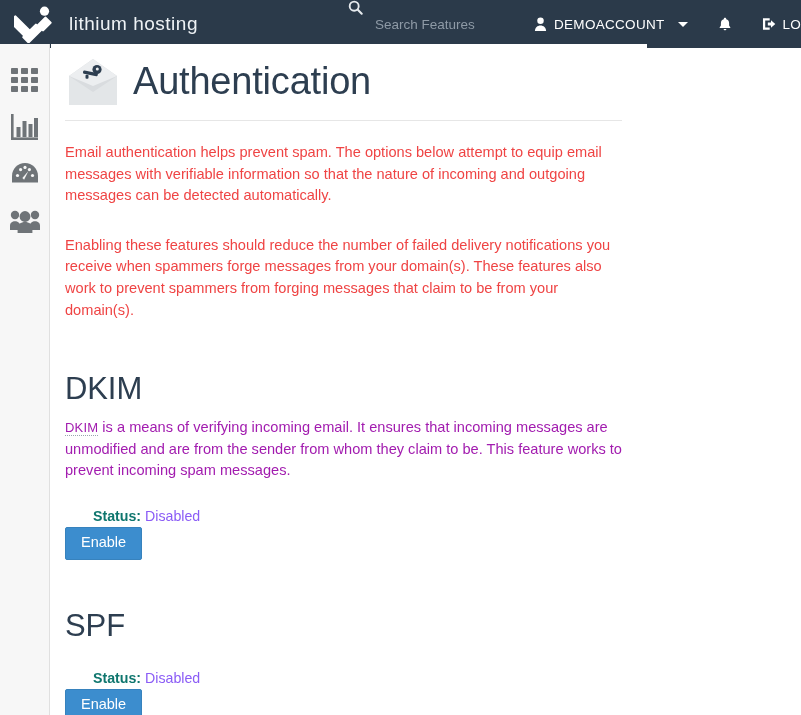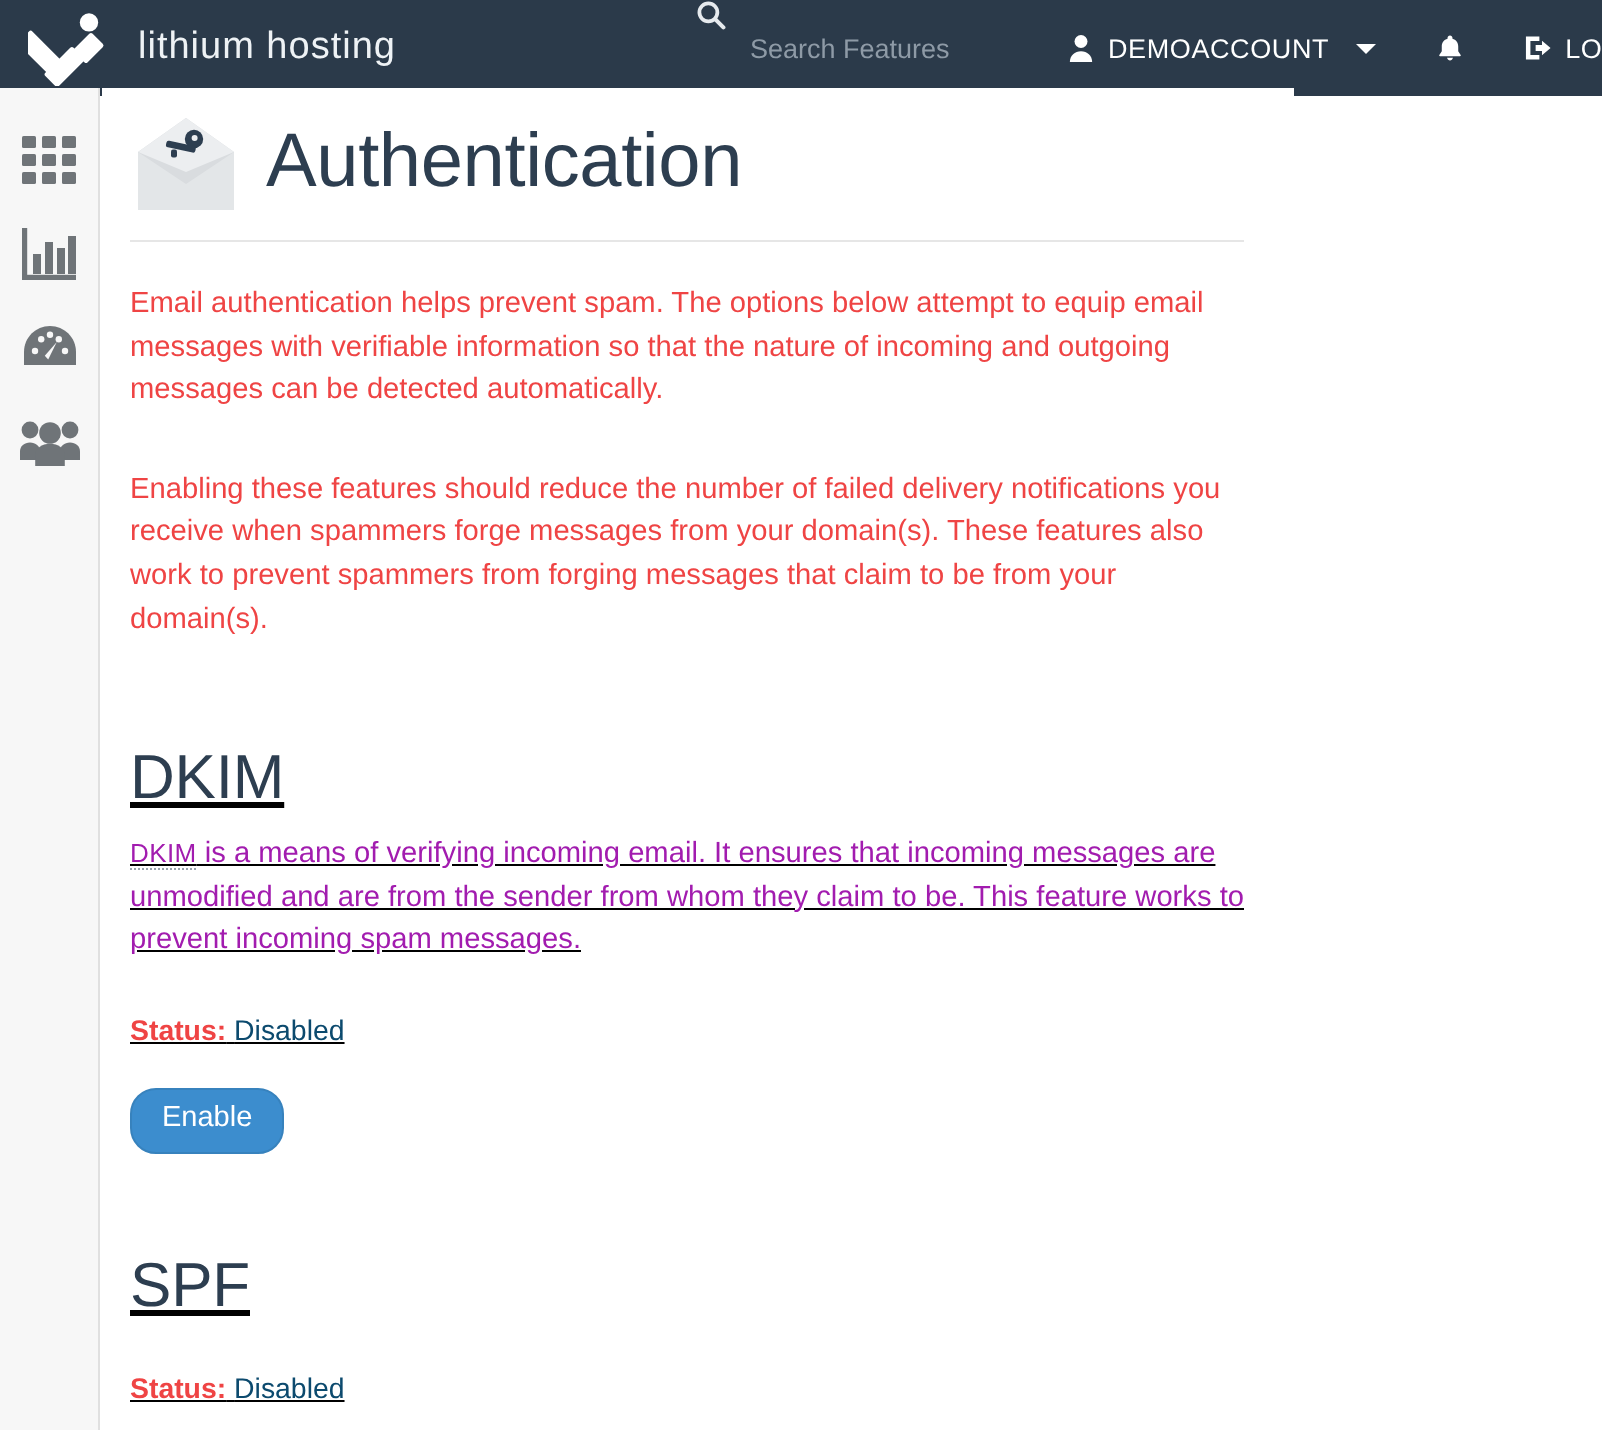--- a/index.html
+++ b/index.html
@@ -102,45 +102,45 @@
     border: none; border-top: 1px solid #e6e6e6;
     margin: 12px 0 0 0;
   }
   .intro {
     color: #ef4444; font-size: 14.6px;
     line-height: 1.48; margin: 21px 0 0 0;
     max-width: 722px;
   }
   .intro.second { margin-top: 28px; }
 
-  .section { margin-top: 50px; text-decoration: underline; }
+  .section { margin-top: 50px; }
   .section-title {
     font-size: 31px; font-weight: 400;
     color: #2d3e50; margin: 0 0 6px 0;
     letter-spacing: -0.1px;
   }
   .section-desc {
     color: #a21caf; font-size: 14.6px;
     line-height: 1.48; margin: 10px 0 0 0;
     max-width: 722px;
   }
   abbr.term {
     text-decoration: none;
     border-bottom: 1px dotted #9aa4ae;
     font-size: 13px; letter-spacing: 0.2px;
   }
   .status-line {
     margin-top: 26px; font-size: 14.2px;
   }
-  .status-label { font-weight: bold; color: #ef4444; }
-  .status-value { color: #0c4a6e; }
+  .status-label { font-weight: bold; color: #0f766e; margin-left: 28px; }
+  .status-value { color: #8b5cf6; }
   .btn-enable {
-    display: inline-block; margin-top: 20px;
+    display: inline-block; margin-top: 3px;
     background: #3c8dce; border: 1px solid #3782bd;
-    border-radius: 13px; color: #ffffff;
+    border-radius: 2px; color: #ffffff;
     font-size: 14.5px; font-family: "Liberation Sans", sans-serif;
     padding: 7px 15px 8px 15px; cursor: pointer;
     line-height: 1.1;
   }
   .spf-section { margin-top: 48px; }
 </style>
 </head>
 <body>
 
 <div class="header">

